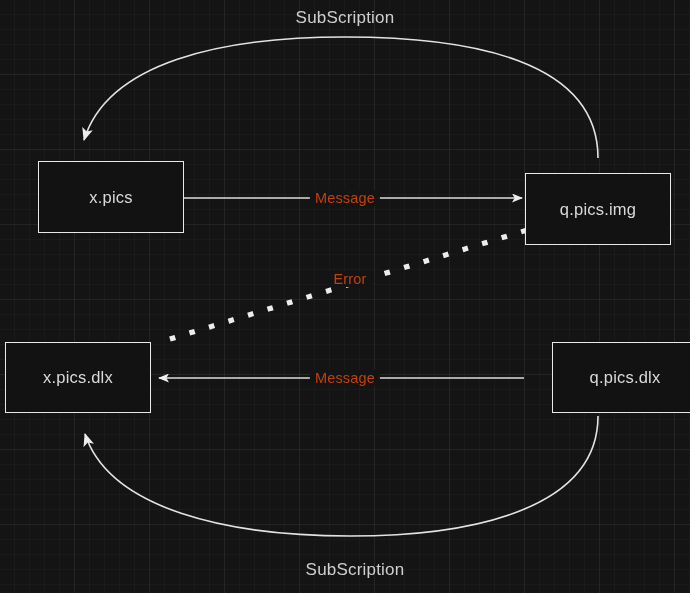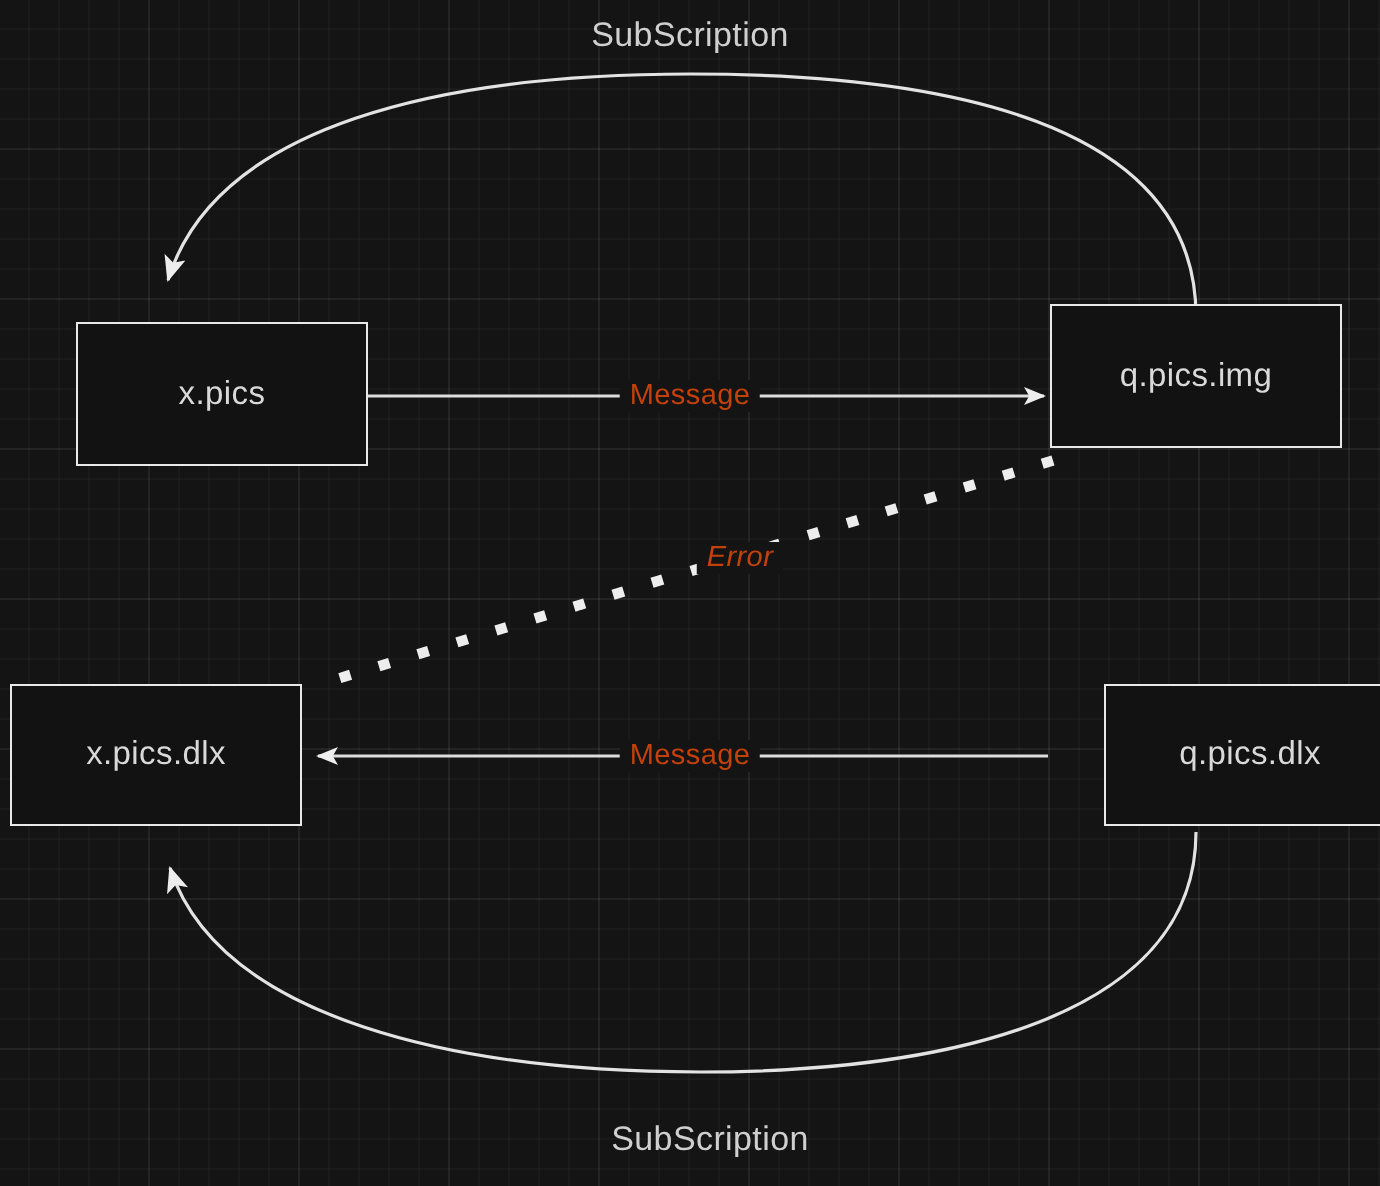--- a/index.html
+++ b/index.html
@@ -83,35 +83,35 @@
 
     <path d="M598,158 C598,60 470,37 345,37 C222,37 108,62 84,140" fill="none" stroke="#e3e3e3" stroke-width="1.6" marker-end="url(#arrow-head-curve)"></path>
 
     <path d="M598,416 C598,510 470,536 350,536 C230,536 110,510 85,434" fill="none" stroke="#e3e3e3" stroke-width="1.6" marker-end="url(#arrow-head-curve)"></path>
   </svg>
 
   <div class="node" style="left:9px; top:161px; width:146px; height:72px;margin-left:29px;">
     <span>x.pics</span>
   </div>
 
-  <div class="node" style="left:525px; top:152px; width:146px; height:72px;">
+  <div class="node" style="left:525px; top:173px; width:146px; height:72px;">
     <span>q.pics.img</span>
   </div>
 
   <div class="node" style="left:5px; top:342px; width:146px; height:71px;">
     <span>x.pics.dlx</span>
   </div>
 
   <div class="node" style="left:552px; top:342px; width:146px; height:71px;">
     <span>q.pics.dlx</span>
   </div>
 
   <div class="edge-label" style="left:345px; top:198px;">Message</div>
 
   <div class="edge-label" style="left:345px; top:378px;">Message</div>
 
-  <div class="edge-label" style="left:370px; top:279px;font-style:italic;">Error</div>
+  <div class="edge-label" style="left:350px; top:279px;">Error</div>
 
   <div class="edge-label curve-label" style="left:345px; top:18px;">SubScription</div>
 
   <div class="edge-label curve-label" style="left:355px; top:570px;">SubScription</div>
 
 </div>
 
 </body></html>

